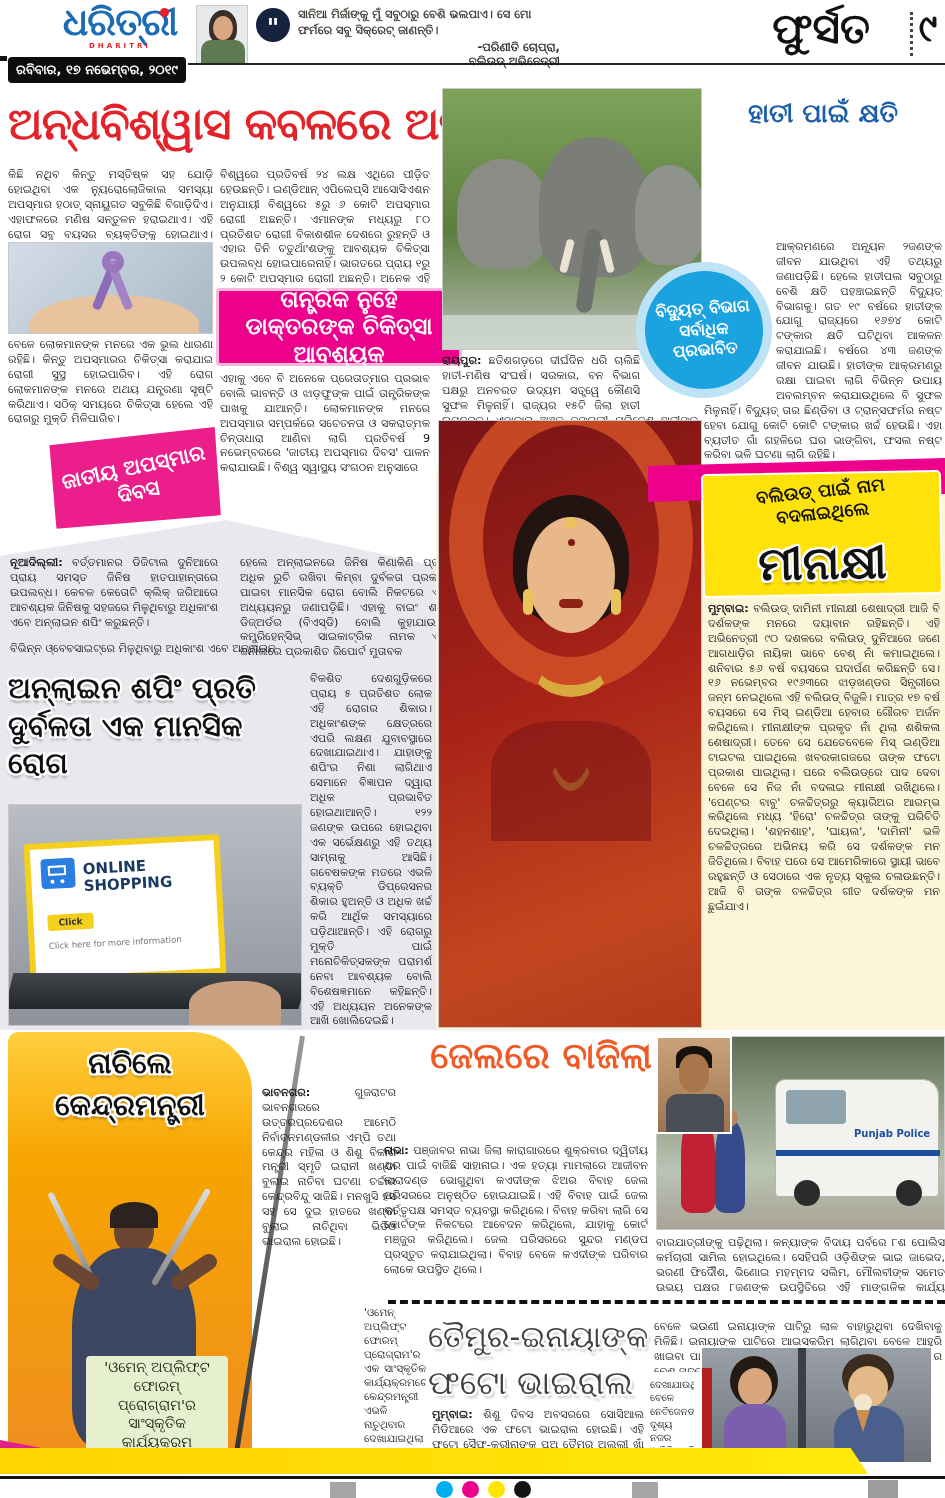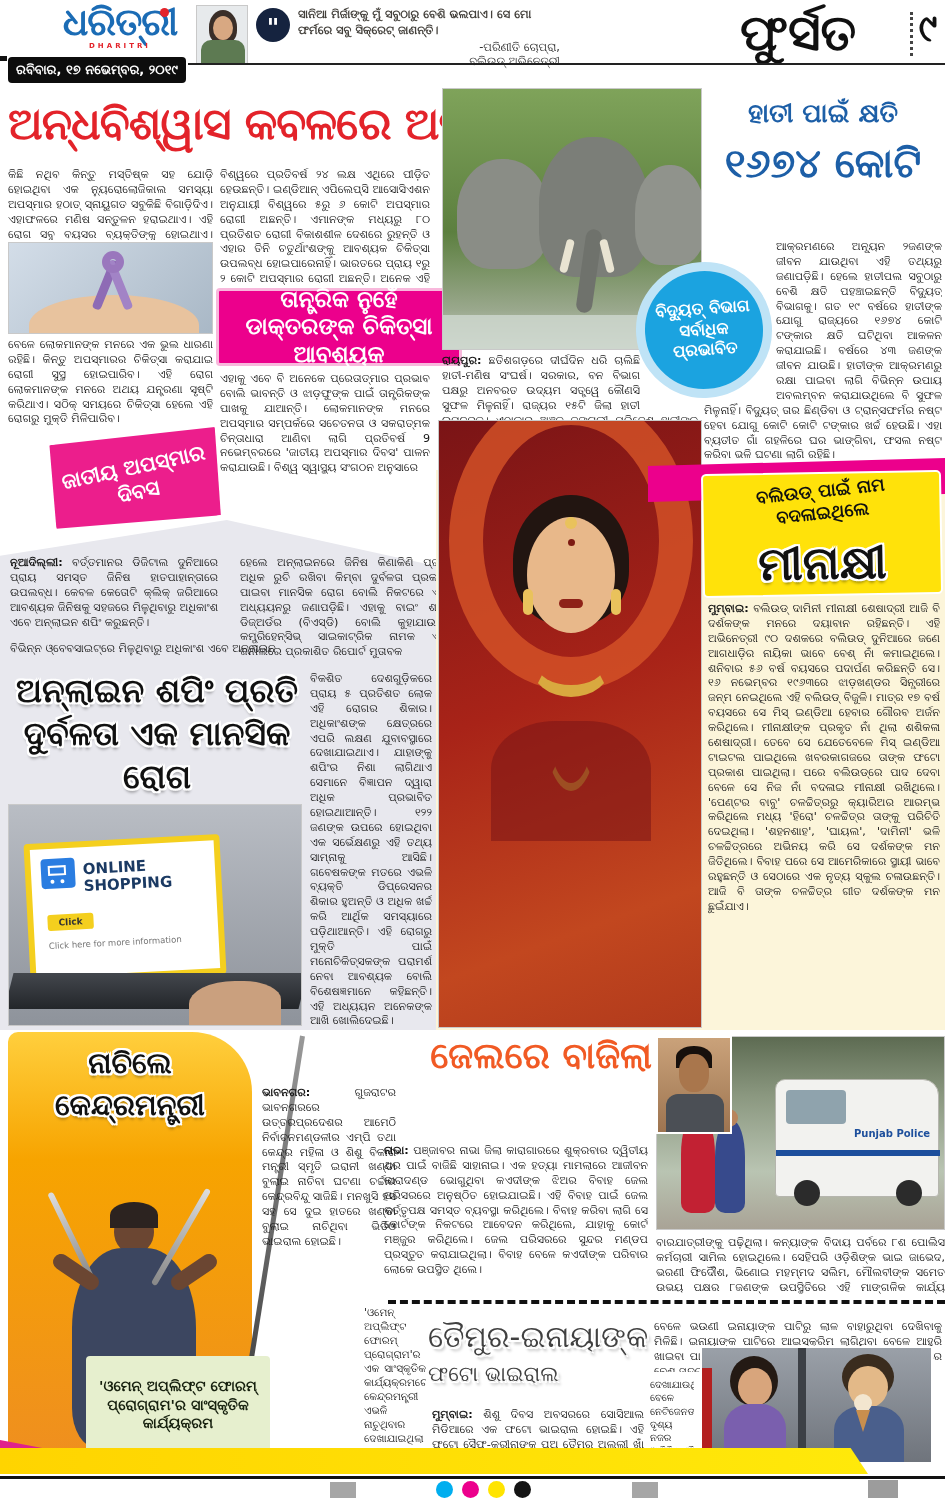--- a/index.html
+++ b/index.html
@@ -23,25 +23,25 @@
     <div class="abs" style="left:160px;top:8px;width:9px;height:9px;border-radius:50%;background:#e3232a"></div>
     <div class="abs" style="left:50px;top:42px;width:140px;text-align:center;font-size:7px;font-weight:bold;letter-spacing:3px;color:#e3232a">DHARITRI</div>
     <div class="abs ctr" style="left:8px;top:57px;width:178px;height:26px;background:#0d0d0d;border-radius:4px;color:#fff;font-size:13px;font-weight:bold">ରବିବାର, ୧୭ ନଭେମ୍ବର, ୨୦୧୯</div>
     <div class="abs photo" style="left:196px;top:5px;width:52px;height:59px;background:#e7eaec">
       <div class="abs" style="left:12px;top:4px;width:28px;height:34px;border-radius:50% 50% 40% 40%;background:#3a2e28"></div>
       <div class="abs" style="left:16px;top:10px;width:20px;height:24px;border-radius:50%;background:#d8a882"></div>
       <div class="abs" style="left:4px;top:34px;width:44px;height:25px;border-radius:10px 10px 0 0;background:#5d7a52"></div>
     </div>
     <div class="abs" style="left:256px;top:8px;width:34px;height:34px;border-radius:50%;background:#15233f;color:#fff;font-size:24px;font-weight:bold;text-align:center;line-height:40px">"</div>
     <div class="abs" style="left:298px;top:6px;width:262px;height:34px;font-size:11.5px;font-weight:600;color:#44413c;line-height:1.4">ସାନିଆ ମିର୍ଜାଙ୍କୁ ମୁଁ ସବୁଠାରୁ ବେଶି ଭଲପାଏ। ସେ ମୋ ଫର୍ମରେ ସବୁ ସିକ୍ରେଟ୍ ଜାଣନ୍ତି।</div>
-    <div class="abs" style="left:380px;top:40px;width:180px;text-align:right;font-size:11.5px;font-weight:normal;color:#333">
+    <div class="abs" style="left:380px;top:40px;width:180px;text-align:right;font-size:11.5px;font-weight:bold;color:#333">
       <div>-ପରିଣୀତି ଚୋପ୍ରା,</div>
       <div>ବଲିଉଡ୍ ଅଭିନେତ୍ରୀ</div>
     </div>
-    <div class="abs" style="left:740px;top:4px;width:162px;height:56px;font-size:50px;font-weight:800;color:#101010;text-align:left">ଫୁର୍ସତ</div>
+    <div class="abs" style="left:740px;top:4px;width:162px;height:56px;font-size:42px;font-weight:800;color:#101010;text-align:center">ଫୁର୍ସତ</div>
     <div class="abs" style="left:910px;top:12px;height:44px;border-left:3px dotted #444"></div>
     <div class="abs" style="left:912px;top:6px;width:32px;font-size:38px;font-weight:800;color:#101010;text-align:center">୯</div>
     <div class="abs" style="left:188px;top:63px;width:757px;height:2px;background:#222"></div>
   </header>
 
   <section>
     <div class="abs" style="left:8px;top:88px;width:424px;height:72px;font-size:44px;font-weight:800;color:#e3232a;text-align:center;line-height:72px;letter-spacing:-1px;white-space:nowrap">ଅନ୍ଧବିଶ୍ୱାସ କବଳରେ ଅପସ୍ମାର</div>
     <div class="abs bt" style="left:8px;top:168px;width:205px;height:72px">କିଛି ନଥିବ କିନ୍ତୁ ମସ୍ତିଷ୍କ ସହ ଯୋଡ଼ି ହୋଇଥିବା ଏକ ନ୍ୟୁରୋଲୋଜିକାଲ ସମସ୍ୟା ଅପସ୍ମାର ହଠାତ୍ ସ୍ନାୟୁଗତ ସବୁକିଛି ବିଗାଡ଼ିଦିଏ। ଏହାଫଳରେ ମଣିଷ ସନ୍ତୁଳନ ହରାଇଥାଏ। ଏହି ରୋଗ ସବୁ ବୟସର ବ୍ୟକ୍ତିଙ୍କୁ ହୋଇଥାଏ। ମସ୍ତିଷ୍କରେ ଆଘାତ ଲାଗିବା, ସଂକ୍ରମଣ, ଷ୍ଟ୍ରୋକ ଏବଂ ଟ୍ୟୁମର କାରଣରୁ ଏହା ହୋଇଥାଏ।</div>
     <div class="abs photo" style="left:8px;top:242px;width:205px;height:92px;background:linear-gradient(135deg,#d3dde8,#a9b8c6)">
       <div class="abs" style="left:20px;top:52px;width:170px;height:60px;border-radius:50% 50% 0 0;background:#e8c39e"></div>
@@ -54,21 +54,21 @@
     <div class="abs ctr" style="left:216px;top:288px;width:246px;height:78px;background:#ec008c;border:3px solid #f8b8dc;border-radius:4px;color:#fff;font-size:23px;font-weight:800;line-height:1.2;padding:4px">ତାନ୍ତ୍ରିକ ନୁହେଁ ଡାକ୍ତରଙ୍କ ଚିକିତ୍ସା ଆବଶ୍ୟକ</div>
     <div class="abs bt" style="left:220px;top:372px;width:210px;height:186px">ଏହାକୁ ଏବେ ବି ଅନେକେ ପ୍ରେତାତ୍ମାର ପ୍ରଭାବ ବୋଲି ଭାବନ୍ତି ଓ ଝାଡ଼ଫୁଙ୍କ ପାଇଁ ତାନ୍ତ୍ରିକଙ୍କ ପାଖକୁ ଯାଆନ୍ତି। ଲୋକମାନଙ୍କ ମନରେ ଅପସ୍ମାର ସମ୍ପର୍କରେ ସଚେତନତା ଓ ସକରାତ୍ମକ ଚିନ୍ତାଧାରା ଆଣିବା ଲାଗି ପ୍ରତିବର୍ଷ 9 ନଭେମ୍ବରରେ 'ଜାତୀୟ ଅପସ୍ମାର ଦିବସ' ପାଳନ କରାଯାଉଛି। ବିଶ୍ୱ ସ୍ୱାସ୍ଥ୍ୟ ସଂଗଠନ ଅନୁସାରେ</div>
     <div class="abs ctr" style="left:48px;top:428px;width:176px;height:104px;background:#ec1e8c;transform:rotate(-12deg);clip-path:polygon(6% 0,100% 16%,93% 100%,0 80%);color:#fff;font-size:21px;font-weight:800;line-height:1.2;padding:10px">ଜାତୀୟ ଅପସ୍ମାର ଦିବସ</div>
   </section>
 
   <section>
     <div class="abs" style="left:0;top:520px;width:436px;height:510px;background:#e8e8ee;clip-path:polygon(0 7%,52% 0,100% 9%,100% 100%,0 100%)"></div>
     <div class="abs bt" style="left:10px;top:556px;width:208px;height:84px"><span class="dl">ନୂଆଦିଲ୍ଲୀ:</span> <span>ବର୍ତ୍ତମାନର ଡିଜିଟାଲ ଦୁନିଆରେ ପ୍ରାୟ ସମସ୍ତ ଜିନିଷ ହାତପାହାନ୍ତାରେ ଉପଲବ୍ଧ। କେବଳ କେତୋଟି କ୍ଲିକ୍ ଜରିଆରେ ଆବଶ୍ୟକ ଜିନିଷକୁ ସହଜରେ ମିଳୁଥିବାରୁ ଅଧିକାଂଶ ଏବେ ଅନ୍‌ଲାଇନ ଶପିଂ କରୁଛନ୍ତି।</span></div>
     <div class="abs bt" style="left:10px;top:642px;width:292px;height:28px">ବିଭିନ୍ନ ଓ୍ବେବସାଇଟ୍‌ରେ ମିଳୁଥିବାରୁ ଅଧିକାଂଶ ଏବେ ଅନ୍‌ଲାଇନ</div>
     <div class="abs bt" style="left:240px;top:556px;width:208px;height:112px">ହେଲେ ଅନ୍‌ଲାଇନରେ ଜିନିଷ କିଣାକିଣି ପ୍ରତି ଅଧିକ ରୁଚି ରଖିବା କିମ୍ବା ଦୁର୍ବଳତା ପ୍ରକାଶ ପାଇବା ମାନସିକ ରୋଗ ବୋଲି ନିକଟରେ ଏକ ଅଧ୍ୟୟନରୁ ଜଣାପଡ଼ିଛି। ଏହାକୁ ବାଇଂ ଶପିଂ ଡିଜ୍‌ଅର୍ଡର (ବିଏସ୍‌ଡି) ବୋଲି କୁହାଯାଉଛି। କମ୍ପ୍ରିହେନ୍‌ସିଭ୍ ସାଇକାଟ୍ରିକ ନାମକ ଏକ ଜର୍ନାଲରେ ପ୍ରକାଶିତ ରିପୋର୍ଟ ମୁତାବକ</div>
-    <div class="abs ow" style="left:8px;top:670px;width:298px;height:134px;font-size:33px;font-weight:800;color:#111;text-align:center;line-height:1.3">ଅନ୍‌ଲାଇନ ଶପିଂ ପ୍ରତି ଦୁର୍ବଳତା ଏକ ମାନସିକ ରୋଗ</div>
+    <div class="abs ow" style="left:8px;top:670px;width:298px;height:134px;font-size:29px;font-weight:800;color:#111;text-align:left;line-height:1.3">ଅନ୍‌ଲାଇନ ଶପିଂ ପ୍ରତି ଦୁର୍ବଳତା ଏକ ମାନସିକ ରୋଗ</div>
     <div class="abs bt" style="left:310px;top:672px;width:122px;height:352px">ବିକଶିତ ଦେଶଗୁଡ଼ିକରେ ପ୍ରାୟ ୫ ପ୍ରତିଶତ ଲୋକ ଏହି ରୋଗର ଶିକାର। ଅଧିକାଂଶଙ୍କ କ୍ଷେତ୍ରରେ ଏପରି ଲକ୍ଷଣ ଯୁବାବସ୍ଥାରେ ଦେଖାଯାଇଥାଏ। ଯାହାଙ୍କୁ ଶପିଂର ନିଶା ଲାଗିଥାଏ ସେମାନେ ବିଜ୍ଞାପନ ଦ୍ୱାରା ଅଧିକ ପ୍ରଭାବିତ ହୋଇଥାଆନ୍ତି। ୧୨୨ ଜଣଙ୍କ ଉପରେ ହୋଇଥିବା ଏକ ସର୍ଭେକ୍ଷଣରୁ ଏହି ତଥ୍ୟ ସାମ୍ନାକୁ ଆସିଛି। ଗବେଷକଙ୍କ ମତରେ ଏଭଳି ବ୍ୟକ୍ତି ଡିପ୍ରେସନର ଶିକାର ହୁଅନ୍ତି ଓ ଅଧିକ ଖର୍ଚ୍ଚ କରି ଆର୍ଥିକ ସମସ୍ୟାରେ ପଡ଼ିଥାଆନ୍ତି। ଏହି ରୋଗରୁ ମୁକ୍ତି ପାଇଁ ମନୋଚିକିତ୍ସକଙ୍କ ପରାମର୍ଶ ନେବା ଆବଶ୍ୟକ ବୋଲି ବିଶେଷଜ୍ଞମାନେ କହିଛନ୍ତି। ଏହି ଅଧ୍ୟୟନ ଅନେକଙ୍କ ଆଖି ଖୋଲିଦେଇଛି।</div>
     <div class="abs photo" style="left:8px;top:804px;width:294px;height:222px;background:linear-gradient(180deg,#b9bdc4,#8e939b)">
       <div class="abs" style="left:18px;top:34px;width:196px;height:140px;background:#fff;border:6px solid #f4cf1e;border-radius:4px;transform:rotate(-3deg)">
         <div class="abs" style="left:10px;top:10px;width:34px;height:30px;background:#2a7de1;border-radius:4px">
           <div class="abs" style="left:7px;top:7px;width:18px;height:10px;border:2px solid #fff"></div>
           <div class="abs" style="left:9px;top:21px;width:4px;height:4px;border-radius:50%;background:#fff"></div>
           <div class="abs" style="left:19px;top:21px;width:4px;height:4px;border-radius:50%;background:#fff"></div>
         </div>
         <div class="abs" style="left:52px;top:14px;width:134px;font-size:15px;font-weight:800;color:#1b3a63;line-height:1.15">ONLINE SHOPPING</div>
         <div class="abs ctr" style="left:14px;top:66px;width:46px;height:16px;background:#f4cf1e;border-radius:3px;font-size:9px;font-weight:bold;color:#333">Click</div>
@@ -84,21 +84,20 @@
       <div class="abs" style="left:14px;top:70px;width:92px;height:110px;background:#8a8d86;border-radius:48% 48% 35% 35%"></div>
       <div class="abs" style="left:96px;top:48px;width:110px;height:140px;background:#7b7e78;border-radius:48% 48% 32% 32%"></div>
       <div class="abs" style="left:192px;top:76px;width:70px;height:100px;background:#90938c;border-radius:48% 48% 35% 35%"></div>
       <div class="abs" style="left:138px;top:140px;width:16px;height:84px;background:#6f726c;border-radius:8px;transform:rotate(8deg)"></div>
       <div class="abs" style="left:120px;top:150px;width:8px;height:34px;background:#e9e4d2;border-radius:4px;transform:rotate(14deg)"></div>
       <div class="abs" style="left:160px;top:150px;width:8px;height:34px;background:#e9e4d2;border-radius:4px;transform:rotate(-14deg)"></div>
       <div class="abs" style="left:0;top:226px;width:260px;height:36px;background:#cdd6cd;opacity:.85"></div>
     </div>
     <div class="abs" style="left:704px;top:94px;width:238px;text-align:center;color:#1d5fa7;font-weight:800">
       <div style="font-size:26px;line-height:1.5">ହାତୀ ପାଇଁ କ୍ଷତି</div>
-      <div style="font-size:40px;line-height:1.5">୧୬୭୪ କୋଟି</div>
     </div>
     <div class="abs bt" style="left:704px;top:240px;width:238px;height:228px">
       <div style="float:left;width:72px;height:152px"></div>
       <span>ଆକ୍ରମଣରେ ଅନ୍ୟୂନ ୨ଜଣଙ୍କ ଜୀବନ ଯାଉଥିବା ଏହି ତଥ୍ୟରୁ ଜଣାପଡ଼ିଛି। ହେଲେ ହାତୀପଲ ସବୁଠାରୁ ବେଶି କ୍ଷତି ପହଞ୍ଚାଇଛନ୍ତି ବିଦ୍ୟୁତ୍ ବିଭାଗକୁ। ଗତ ୧୯ ବର୍ଷରେ ହାତୀଙ୍କ ଯୋଗୁ ରାଜ୍ୟରେ ୧୬୭୪ କୋଟି ଟଙ୍କାର କ୍ଷତି ଘଟିଥିବା ଆକଳନ କରାଯାଇଛି। ବର୍ଷରେ ୪୩ ଜଣଙ୍କ ଜୀବନ ଯାଉଛି। ହାତୀଙ୍କ ଆକ୍ରମଣରୁ ରକ୍ଷା ପାଇବା ଲାଗି ବିଭିନ୍ନ ଉପାୟ ଅବଲମ୍ବନ କରାଯାଉଥିଲେ ବି ସୁଫଳ ମିଳୁନାହିଁ। ବିଦ୍ୟୁତ୍ ତାର ଛିଣ୍ଡିବା ଓ ଟ୍ରାନ୍ସଫର୍ମର ନଷ୍ଟ ହେବା ଯୋଗୁ କୋଟି କୋଟି ଟଙ୍କାର ଖର୍ଚ୍ଚ ହେଉଛି। ଏହା ବ୍ୟତୀତ ଗାଁ ଗହଳିରେ ଘର ଭାଙ୍ଗିବା, ଫସଲ ନଷ୍ଟ କରିବା ଭଳି ଘଟଣା ଲାଗି ରହିଛି।</span>
     </div>
     <div class="abs ctr" style="left:636px;top:262px;width:136px;height:136px;border-radius:50%;background:#1ba3e0;border:9px solid #bfe3f6;color:#fff;font-size:16.5px;font-weight:800;line-height:1.25;transform:rotate(-4deg);padding:8px">ବିଦ୍ୟୁତ୍ ବିଭାଗ ସର୍ବାଧିକ ପ୍ରଭାବିତ</div>
     <div class="abs bt" style="left:442px;top:354px;width:256px;height:118px">
       <div style="float:right;width:58px;height:50px"></div>
       <span class="dl">ରାୟପୁର:</span> <span>ଛତିଶଗଡ଼ରେ ଦୀର୍ଘଦିନ ଧରି ଚାଲିଛି ହାତୀ-ମଣିଷ ସଂଘର୍ଷ। ସରକାର, ବନ ବିଭାଗ ପକ୍ଷରୁ ଅନବରତ ଉଦ୍ୟମ ସତ୍ତ୍ୱେ କୌଣସି ସୁଫଳ ମିଳୁନାହିଁ। ରାଜ୍ୟର ୧୫ଟି ଜିଲା ହାତୀ ଉପଦ୍ରୁତ। ଏଠାକାର ଅଞ୍ଚଳ ଜଙ୍ଗଲୀ ପରିବେଶ ହାତୀଙ୍କ ପାଇଁ ସ୍ୱର୍ଗ ପାଲଟିଛି। ସେମାନେ ସ୍ୱଚ୍ଛନ୍ଦରେ ବିଚରଣ କରୁଛନ୍ତି। ଖାଦ୍ୟ ଅନ୍ୱେଷଣରେ ଜନବସତିରେ ପଶୁଥିବା ହାତୀପଲ ବିପୁଳ କ୍ଷତି କରୁଛନ୍ତି।</span>
     </div>
@@ -139,21 +138,21 @@
       <div class="abs" style="left:20px;top:160px;width:210px;height:260px">
         <div class="abs" style="left:86px;top:18px;width:40px;height:44px;border-radius:50%;background:#6b4632"></div>
         <div class="abs" style="left:82px;top:10px;width:48px;height:26px;border-radius:50% 50% 0 0;background:#2c2320"></div>
         <div class="abs" style="left:44px;top:56px;width:124px;height:200px;border-radius:40% 40% 20% 20%;background:#3c4660"></div>
         <div class="abs" style="left:150px;top:-10px;width:6px;height:110px;background:linear-gradient(#ddd,#888);transform:rotate(30deg);border-radius:3px"></div>
         <div class="abs" style="left:40px;top:-4px;width:6px;height:96px;background:linear-gradient(#ddd,#888);transform:rotate(-26deg);border-radius:3px"></div>
         <div class="abs" style="left:140px;top:72px;width:52px;height:16px;border-radius:8px;background:#6b4632;transform:rotate(-34deg)"></div>
         <div class="abs" style="left:22px;top:72px;width:52px;height:16px;border-radius:8px;background:#6b4632;transform:rotate(34deg)"></div>
       </div>
     </div>
-    <div class="abs ctr" style="left:86px;top:1356px;width:184px;height:98px;background:#e6efce;border-radius:4px;font-size:14.5px;font-weight:bold;color:#16200e;line-height:1.3;padding:8px;z-index:3">'ଓମେନ୍ ଅପ୍‌ଲିଫ୍ଟ ଫୋରମ୍ ପ୍ରୋଗ୍ରାମ'ର ସାଂସ୍କୃତିକ କାର୍ଯ୍ୟକ୍ରମ</div>
+    <div class="abs ctr" style="left:86px;top:1356px;width:142px;height:98px;background:#e6efce;border-radius:4px;font-size:14.5px;font-weight:normal;color:#16200e;line-height:1.3;padding:8px;z-index:3">'ଓମେନ୍ ଅପ୍‌ଲିଫ୍ଟ ଫୋରମ୍ ପ୍ରୋଗ୍ରାମ'ର ସାଂସ୍କୃତିକ କାର୍ଯ୍ୟକ୍ରମ</div>
     <div class="abs" style="left:300px;top:1036px;width:5px;height:420px;background:linear-gradient(#999,#333);transform:rotate(9deg);transform-origin:top center"></div>
     <div class="abs bt" style="left:262px;top:1086px;width:134px;height:372px"><span class="dl">ଭାବନଗର:</span> <span>ଗୁଜରାଟର ଭାବନଗରରେ ଉତ୍ତରପ୍ରଦେଶର ଆମେଠି ନିର୍ବାଚନମଣ୍ଡଳୀର ଏମ୍‌ପି ତଥା କେନ୍ଦ୍ର ମହିଳା ଓ ଶିଶୁ ବିକାଶ ମନ୍ତ୍ରୀ ସ୍ମୃତି ଇରାନୀ ଖଣ୍ଡା ବୁଲାଇ ନାଚିବା ଘଟଣା ଚର୍ଚ୍ଚାର କେନ୍ଦ୍ରବିନ୍ଦୁ ସାଜିଛି। ମନଖୁସି ହସ ସହ ସେ ଦୁଇ ହାତରେ ଖଣ୍ଡା ବୁଲାଇ ନାଚିଥିବା ଭିଡିଓ ଭାଇରାଲ ହୋଇଛି।</span></div>
     <div class="abs bt" style="left:364px;top:1306px;width:62px;height:158px;font-size:10.5px">'ଓମେନ୍ ଅପ୍‌ଲିଫ୍ଟ ଫୋରମ୍ ପ୍ରୋଗ୍ରାମ'ର ଏକ ସାଂସ୍କୃତିକ କାର୍ଯ୍ୟକ୍ରମରେ କେନ୍ଦ୍ରମନ୍ତ୍ରୀ ଏଭଳି ନାଚୁଥିବାର ଦେଖାଯାଇଥିଲା। ଅନ୍ୟ ଯୁବତୀମାନେ ପାରମ୍ପରିକ ନୃତ୍ୟ କରୁଥିବା ଦେଖାଯାଇଥିଲା। ସଙ୍ଗଠନ କେନ୍ଦ୍ରମନ୍ତ୍ରୀଙ୍କୁ କଳାକାରଙ୍କ ସହ ଷ୍ଟେଜ୍ ଉପରେ ପରଫର୍ମ କରିବା ଲାଗି ଅନୁରୋଧ କରିଥିଲା। ଅଭିନୟ ଜଗତରୁ ରାଜନୀତିକୁ ଆସିଥିବା ସ୍ମୃତି ଇରାନୀ ବି କେମିତି ଏହାକୁ ମନା କରିପାରିଥାନ୍ତେ। କଥାରଖି ସେ ଷ୍ଟେଜ ଉପରେ ଖଣ୍ଡା ବୁଲାଇ ନାଚିଲେ।</div>
   </section>
 
   <section>
     <div class="abs" style="left:390px;top:1030px;width:262px;text-align:right;color:#f15a24;font-weight:800">
       <div style="font-size:36px;line-height:1.45">ଜେଲରେ ବାଜିଲା</div>
     </div>
     <div class="abs bt" style="left:384px;top:1144px;width:264px;height:152px"><span class="dl">ନାଭା:</span> <span>ପଞ୍ଜାବର ନାଭା ଜିଲା କାରାଗାରରେ ଶୁକ୍ରବାର ଦ୍ୱିତୀୟ ଥର ପାଇଁ ବାଜିଛି ସାହାନାଇ। ଏକ ହତ୍ୟା ମାମଲାରେ ଆଜୀବନ କାରାଦଣ୍ଡ ଭୋଗୁଥିବା କଏଦୀଙ୍କ ଝିଅର ବିବାହ ଜେଲ ପରିସରରେ ଅନୁଷ୍ଠିତ ହୋଇଯାଇଛି। ଏହି ବିବାହ ପାଇଁ ଜେଲ କର୍ତ୍ତୃପକ୍ଷ ସମସ୍ତ ବ୍ୟବସ୍ଥା କରିଥିଲେ। ବିବାହ କରିବା ଲାଗି ସେ କୋର୍ଟଙ୍କ ନିକଟରେ ଆବେଦନ କରିଥିଲେ, ଯାହାକୁ କୋର୍ଟ ମଞ୍ଜୁର କରିଥିଲେ। ଜେଲ ପରିସରରେ ସୁନ୍ଦର ମଣ୍ଡପ ପ୍ରସ୍ତୁତ କରାଯାଇଥିଲା। ବିବାହ ବେଳେ କଏଦୀଙ୍କ ପରିବାର ଲୋକେ ଉପସ୍ଥିତ ଥିଲେ।</span></div>
@@ -175,21 +174,21 @@
       <div class="abs" style="left:21px;top:16px;width:30px;height:38px;border-radius:45%;background:#a9764c"></div>
       <div class="abs" style="left:8px;top:56px;width:58px;height:40px;border-radius:12px 12px 0 0;background:#4b4f55"></div>
     </div>
     <div class="abs bt" style="left:656px;top:1236px;width:289px;height:60px">ବାରଯାତ୍ରୀଙ୍କୁ ପଢ଼ିଥିଲା। କନ୍ୟାଙ୍କ ବିଦାୟ ପର୍ବରେ ୮ଶ ପୋଲିସ କର୍ମଚାରୀ ସାମିଲ ହୋଇଥିଲେ। ସେହିପରି ଓଡ଼ିଶିଙ୍କ ଭାଇ ଜାଭେଦ, ଭରଣୀ ଫିର୍ଦୌଶ, ଭିଣୋଇ ମହମ୍ମଦ ସଲିମ, ମୌଲବୀଙ୍କ ସମେତ ଉଭୟ ପକ୍ଷର ୮ଜଣଙ୍କ ଉପସ୍ଥିତିରେ ଏହି ମାଙ୍ଗଳିକ କାର୍ଯ୍ୟ ସମ୍ପନ୍ନ ହୋଇଥିଲା।</div>
   </section>
 
   <section>
     <div class="abs" style="left:388px;top:1300px;width:557px;border-top:4px dashed #111"></div>
     <div class="abs" style="left:428px;top:1314px;width:240px;text-align:left;font-weight:400;color:#404040;text-shadow:-2px -2px 0 #fff,2px -2px 0 #fff,-2px 2px 0 #fff,2px 2px 0 #fff,3px 4px 3px rgba(0,0,0,.3)">
       <div style="font-size:30px;line-height:1.5">ତୈମୁର-ଇନାୟାଙ୍କ</div>
-      <div style="font-size:21px;line-height:1.45">ଫଟୋ ଭାଇରାଲ</div>
+      <div style="font-size:33px;line-height:1.45">ଫଟୋ ଭାଇରାଲ</div>
     </div>
     <div class="abs bt" style="left:654px;top:1320px;width:288px;height:52px">ବେଳେ ଭଉଣୀ ଇନାୟାଙ୍କ ପାଟିରୁ ଲାଳ ବାହାରୁଥିବା ଦେଖିବାକୁ ମିଳିଛି। ଇନାୟାଙ୍କ ପାଟିରେ ଆଇସ୍‌କ୍ରିମ ଲାଗିଥିବା ବେଳେ ଆହୁରି ଖାଇବା ପାଇଁ ସେ ତୈମୁରଙ୍କ ଆଡ଼କୁ ଚାହିଁଛନ୍ତି। ଉଭୟ ଫଟୋରେ ବେଶ୍ ସୁନ୍ଦର ଦେଖାଯାଉଛନ୍ତି।</div>
     <div class="abs bt" style="left:650px;top:1378px;width:44px;height:86px;font-size:10px">ଦେଖାଯାଉଥିବା ବେଳେ ନେଟିଜେନଙ୍କ ଦୃଶ୍ୟ ନଜର ଆସିଛି। ଏହି ଫଟୋକୁ ସୋହା ଶେୟାର କରିବା ସହ ନିଜ ପିଲା ବେଳର ସ୍ମୃତିକୁ ମନେପକାଇଛନ୍ତି। ତେବେ ଇନାୟା ଓ ତୈମୁରଙ୍କ ଭିତରେ ଭଲ ବଣ୍ଡିଂ ରହିଛି।</div>
     <div class="abs bt" style="left:432px;top:1408px;width:212px;height:60px"><span class="dl">ମୁମ୍ବାଇ:</span> <span>ଶିଶୁ ଦିବସ ଅବସରରେ ସୋସିଆଲ ମିଡିଆରେ ଏକ ଫଟୋ ଭାଇରାଲ ହୋଇଛି। ଏହି ଫଟୋ ସୈଫ-କରୀନାଙ୍କ ପୁଅ ତୈମୁର ଅଲ୍ଲୀ ଖାଁ ଓ ଭଉଣୀ ଇନାୟାଙ୍କର। ଏଥିରେ ଦୁଇ ଭାଇ ଭଉଣୀ ବେଶ୍ କ୍ୟୁଟ ଦେଖାଯାଉଛନ୍ତି।</span></div>
     <div class="abs photo" style="left:700px;top:1346px;width:233px;height:118px;background:linear-gradient(180deg,#9aa0a8,#6f747c);border:2px solid #fff">
       <div class="abs" style="left:96px;top:0;width:8px;height:118px;background:#3c4046"></div>
       <div class="abs" style="left:0;top:20px;width:10px;height:98px;background:#b32020"></div>
       <div class="abs" style="left:28px;top:8px;width:48px;height:50px;border-radius:50%;background:#241a14"></div>
       <div class="abs" style="left:36px;top:20px;width:34px;height:38px;border-radius:50%;background:#d8a57c"></div>
       <div class="abs" style="left:22px;top:56px;width:62px;height:62px;border-radius:40% 40% 0 0;background:#7a5fae"></div>

